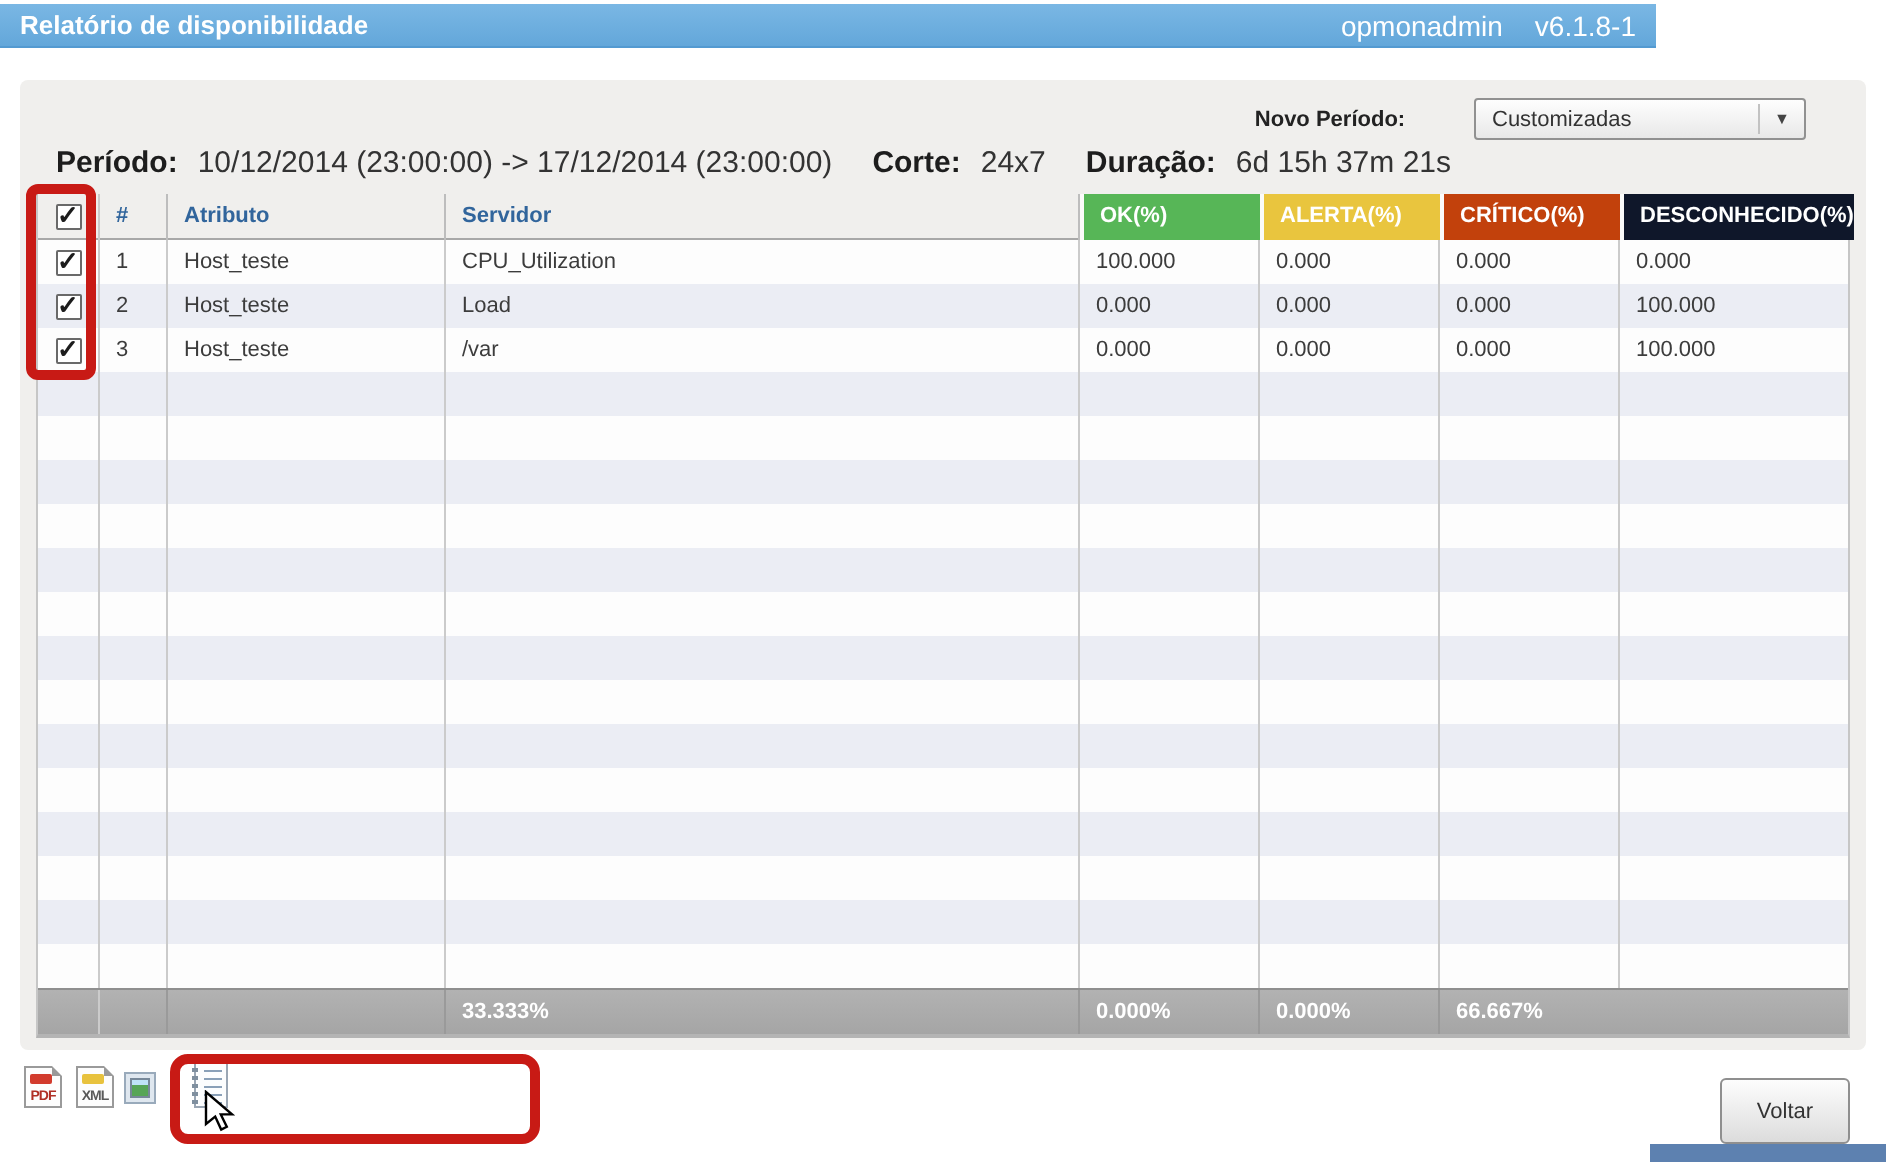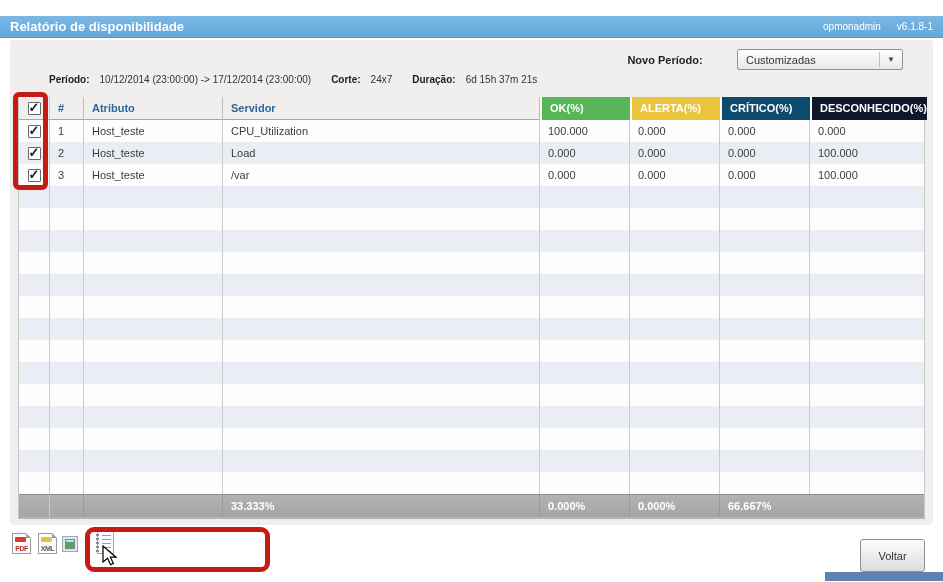--- a/index.html
+++ b/index.html
@@ -1,42 +1,42 @@
 <!DOCTYPE html>
 <html><head>
 <meta charset="utf-8">
 <style>
   * { margin:0; padding:0; box-sizing:border-box; }
   html,body { width:943px; height:582px; background:#fff; font-family:"Liberation Sans", sans-serif; overflow:hidden; }
   #page { position:relative; width:943px; height:582px; background:#fff; }
 
   
-  .titlebar { position:absolute; left:0; top:16px; width:943px; height:22px;
+  .titlebar { position:absolute; left:0; top:2px; width:828px; height:22px;
     background:linear-gradient(#7ab7e4,#63a7da); border-bottom:1px solid #539ad1;
     display:flex; align-items:center; justify-content:space-between; padding:0 10px;text-align:center; }
   .titlebar .title { color:#fff; font-size:13px; font-weight:bold; }
-  .titlebar .right { color:#fff; font-size:10px; display:flex; gap:16px; }
+  .titlebar .right { color:#fff; font-size:14px; display:flex; gap:16px; }
 
   
   .panel { position:absolute; left:10px; top:40px; width:923px; height:485px;
     background:#f0efed; border-radius:4px; }
 
   
   .newperiod-label { position:absolute; left:600px; top:54px; width:130px; text-align:center;
     font-size:11px; font-weight:bold; color:#222; }
   .combobox { position:absolute; left:737px; top:49px; width:166px; height:21px;
     background:linear-gradient(#fefefe,#e8e8e8); border:1px solid #919191; border-radius:2px;
     display:flex; align-items:center; cursor:default; }
   .combobox .combo-text { flex:1; font-size:11px; color:#333; padding-left:8px; }
   .combobox .combo-sep { width:1px; height:15px; background:#c2c2c2; }
   .combobox .combo-arrow { width:22px; text-align:center; font-size:8px; color:#444; }
 
   
-  .periodrow { position:absolute; left:28px; top:74px; height:14px; display:flex; 
-    font-size:10px; color:#333; white-space:nowrap;margin-left:21px; }
+  .periodrow { position:absolute; left:28px; top:74px; height:14px; display:flex; align-items:center;
+    font-size:15px; color:#333; white-space:nowrap; }
   .periodrow b { color:#1d1d1d; }
   .periodrow .v { margin-left:10px; }
   .periodrow .lbl2 { margin-left:20px; }
 
   
   .tbl { position:absolute; left:18px; top:97px; width:907px;
     border-left:1px solid #c6c6c6; border-right:1px solid #c6c6c6; border-bottom:2px solid #b4b4b4; }
   .trow { display:grid; grid-template-columns:31px 34px 139px 317px 90px 90px 90px auto; height:22px; }
   .thead { height:23px; border-bottom:1px solid #a8a8a8; }
   .thead .hc { font-size:11px; font-weight:bold; color:#31659c; line-height:23px; padding-left:8px;
@@ -127,21 +127,21 @@
   <div class="tbl">
     <div class="trow thead">
       <div class="ckcell">
         <input type="checkbox" checked="" style="">
       </div>
       <div class="hc">#</div>
       <div class="hc">Atributo</div>
       <div class="hc">Servidor</div>
       <div class="hcolor" style="background:#57b657">OK(%)</div>
       <div class="hcolor" style="background:#e9c53e">ALERTA(%)</div>
-      <div class="hcolor" style="background:#0c4a6e">CRÍTICO(%)</div>
+      <div class="hcolor" style="background:#c2410c">CRÍTICO(%)</div>
       <div class="hcolor" style="background:#0f172a">DESCONHECIDO(%)</div>
     </div>
 
     <div id="table-body">
       <div class="trow">
         <div class="ckcell">
             <input type="checkbox" checked="" style="">
           </div>
         <div class="cell">1</div>
         <div class="cell">Host_teste</div>

